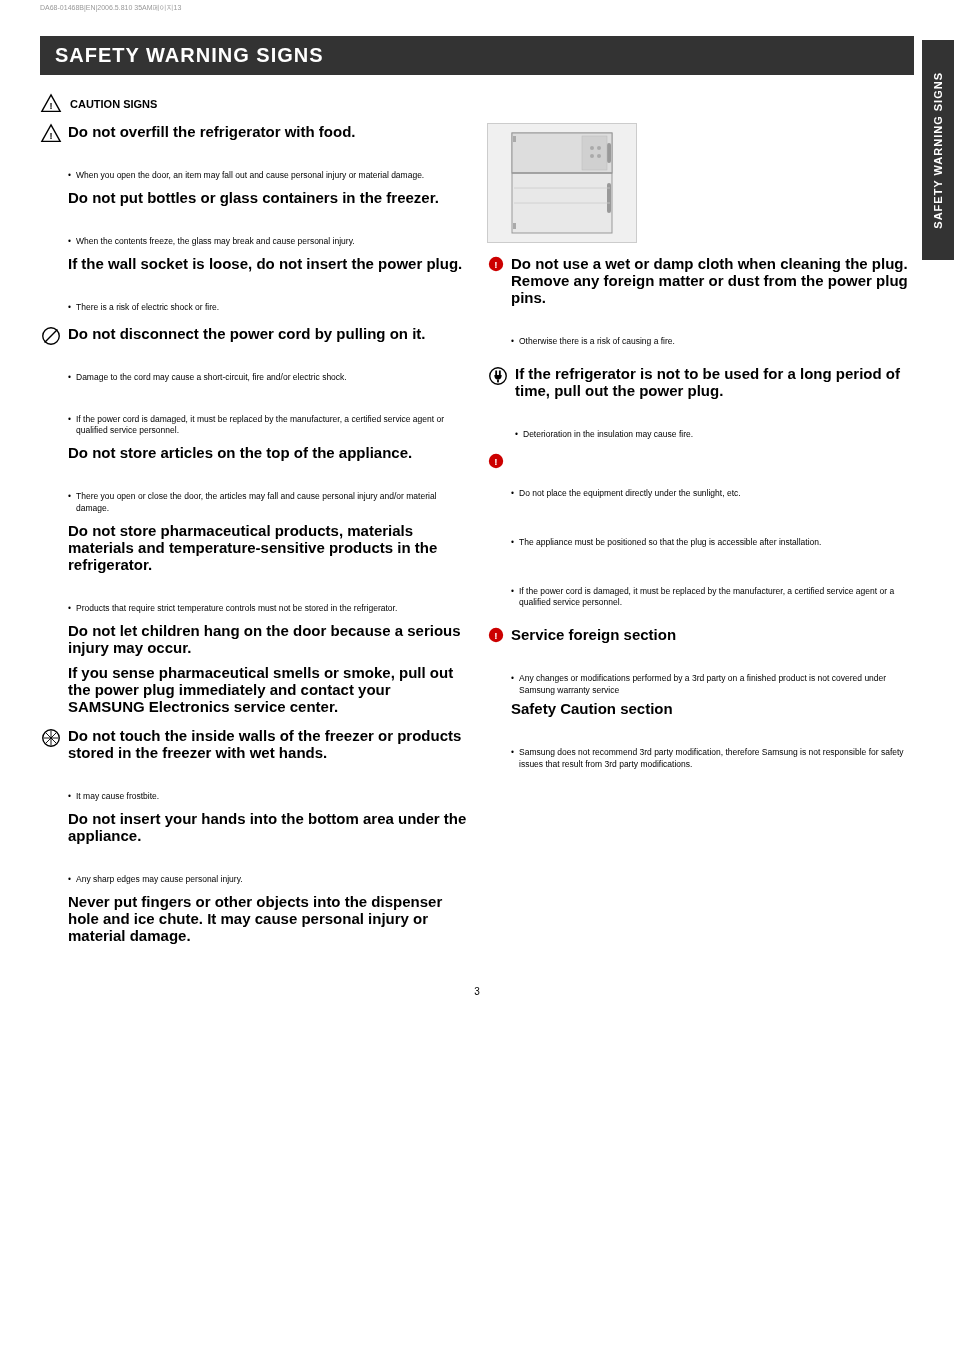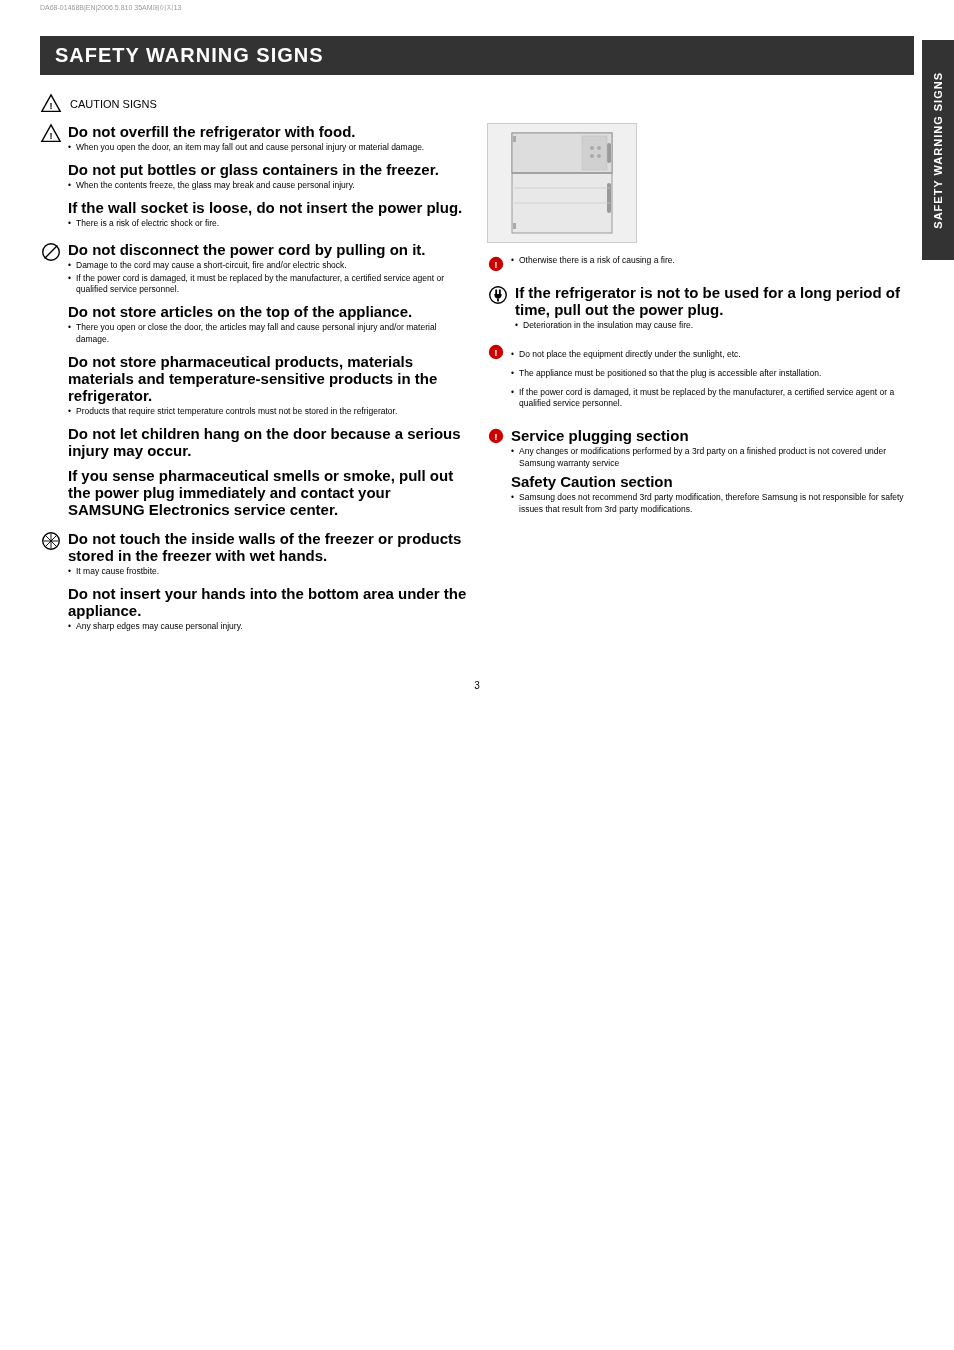--- a/index.html
+++ b/index.html
@@ -82,21 +82,21 @@
     
     .caution-header {
       display: flex;
       align-items: center;
       margin-bottom: 8px;
       gap: 8px;
     }
 
     .caution-title {
       font-size: 11px;
-      font-weight: normal;
+      font-weight: bold;
     }
 
     
     .icon-triangle {
       width: 22px;
       height: 22px;
       flex-shrink: 0;
     }
 
     .icon-prohibition {
@@ -140,20 +140,21 @@
       font-weight: bold;
       margin-bottom: 2px;
     }
 
     .bullet-item {
       font-size: 8.5px;
       line-height: 1.4;
       padding-left: 8px;
       position: relative;
       margin-bottom: 1px;
+      margin-top: 30px;
     }
     .bullet-item::before {
       content: "•";
       position: absolute;
       left: 0;
     }
 
     .spacer { height: 6px; }
 
     
@@ -276,20 +277,21 @@
             <line x1="6.3" y1="6.3" x2="17.7" y2="17.7" stroke="#000" stroke-width="1"></line>
             <line x1="17.7" y1="6.3" x2="6.3" y2="17.7" stroke="#000" stroke-width="1"></line>
           </svg>
           <div class="warning-text-block">
             <div class="warning-title">Do not touch the inside walls of the freezer or products stored in the freezer with wet hands.</div>
             <div class="bullet-item">It may cause frostbite.</div>
             <div class="spacer"></div>
             <div class="warning-title">Do not insert your hands into the bottom area under the appliance.</div>
             <div class="bullet-item">Any sharp edges may cause personal injury.</div>
             <div class="spacer"></div>
+            <div class="warning-title">Never put fingers or other objects into the dispenser hole and ice chute.  It may cause personal injury or material damage.</div>
           </div>
         </div>
 
       </div>
 
       <div class="right-col">
 
         <div class="fridge-image">
           <svg viewBox="0 0 140 110">
 
@@ -317,20 +319,21 @@
             <circle cx="107" cy="28" r="2" fill="#aaa"></circle>
           </svg>
         </div>
 
         <div class="right-warning-row">
           <svg class="icon-exclamation" viewBox="0 0 20 20">
             <circle cx="10" cy="10" r="8" fill="#cc0000"></circle>
             <text x="10" y="14" text-anchor="middle" font-size="11" font-weight="bold" fill="white">!</text>
           </svg>
           <div class="right-warning-text">
+            <div class="warning-title">Do not use a wet or damp cloth when cleaning the plug. Remove any foreign matter or dust from the power plug pins.</div>
             <div class="bullet-item">Otherwise there is a risk of causing a fire.</div>
             <div class="spacer"></div>
           </div>
         </div>
 
         <div class="right-warning-row">
           <svg class="icon-plug" viewBox="0 0 24 24">
             <circle cx="12" cy="12" r="9" fill="none" stroke="#000" stroke-width="1.5"></circle>
             <rect x="9" y="6" width="2" height="5" fill="#000"></rect>
             <rect x="13" y="6" width="2" height="5" fill="#000"></rect>
@@ -358,21 +361,21 @@
             <div class="spacer"></div>
           </div>
         </div>
 
         <div class="right-warning-row">
           <svg class="icon-exclamation" viewBox="0 0 20 20">
             <circle cx="10" cy="10" r="8" fill="#cc0000"></circle>
             <text x="10" y="14" text-anchor="middle" font-size="11" font-weight="bold" fill="white">!</text>
           </svg>
           <div class="right-warning-text">
-            <div class="warning-title">Service plugging section</div>
+            <div class="warning-title">Service foreign section</div>
             <div class="bullet-item">Any changes or modifications performed by a 3rd party on a finished product is not covered under Samsung warranty service</div>
             <div class="warning-title" style="margin-top:3px;">Safety Caution section</div>
             <div class="bullet-item">Samsung does not recommend 3rd party modification, therefore Samsung is not responsible for safety issues that result from 3rd party modifications.</div>
           </div>
         </div>
 
       </div>
 
     </div>
 

